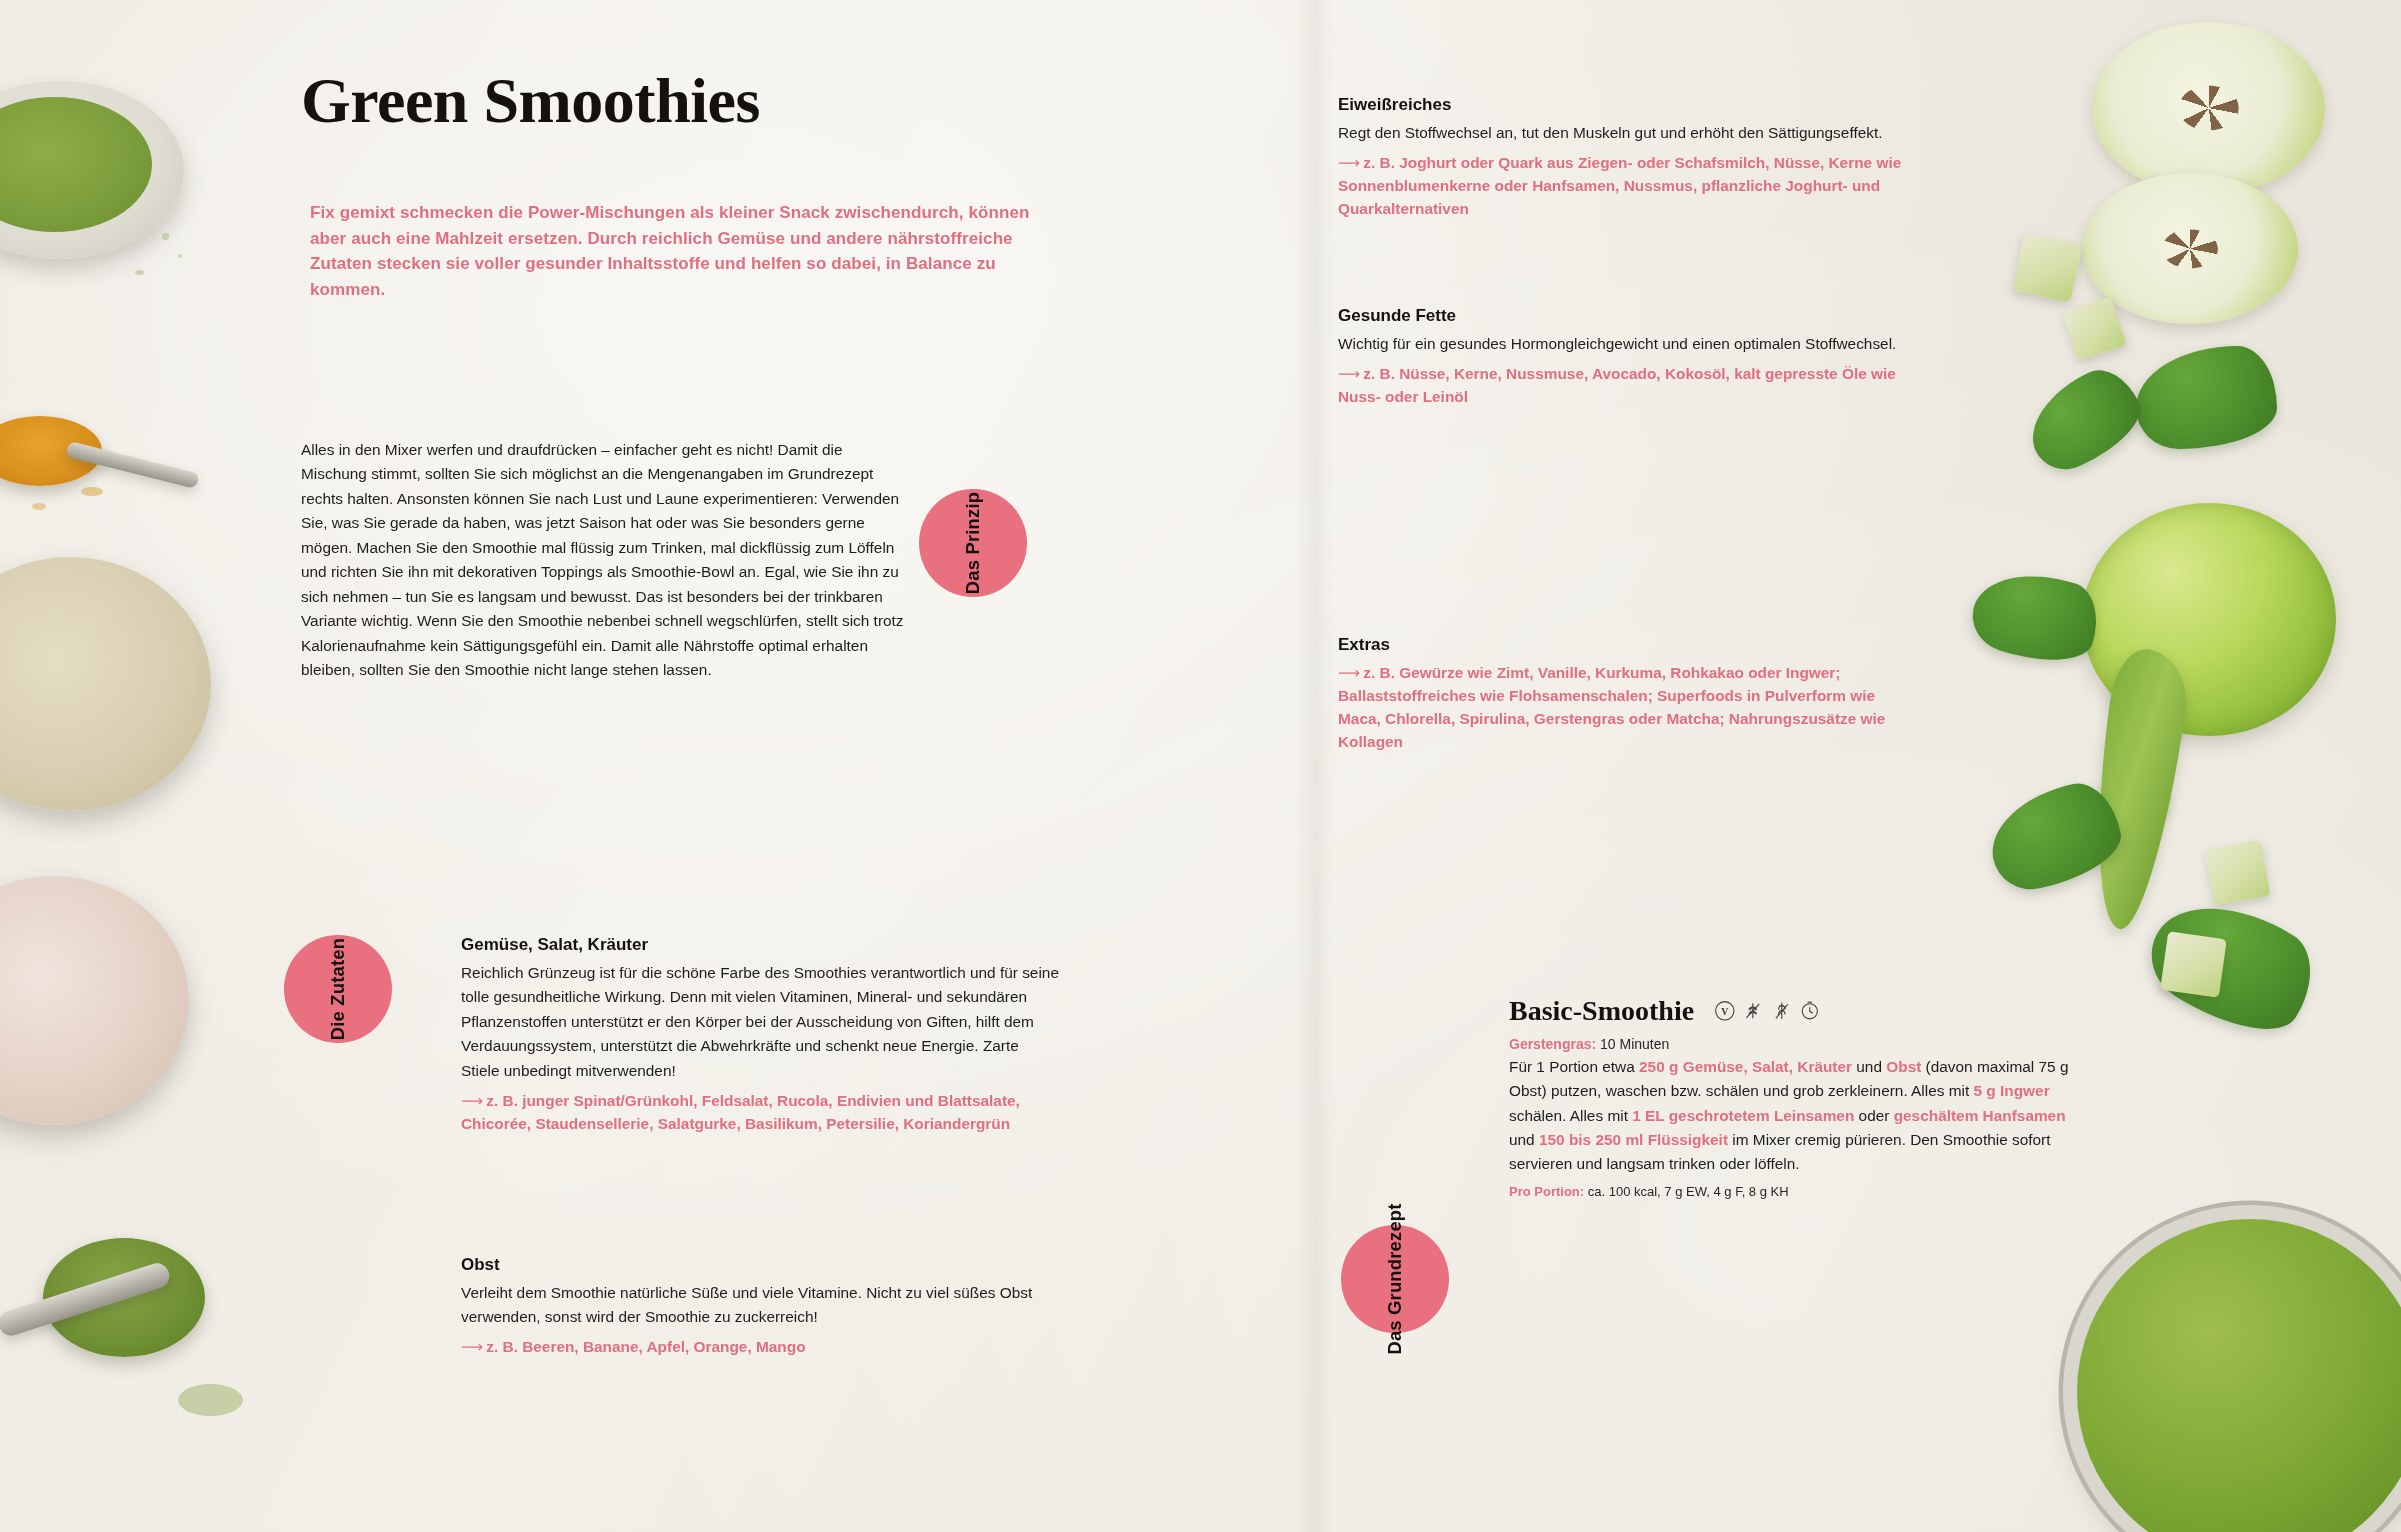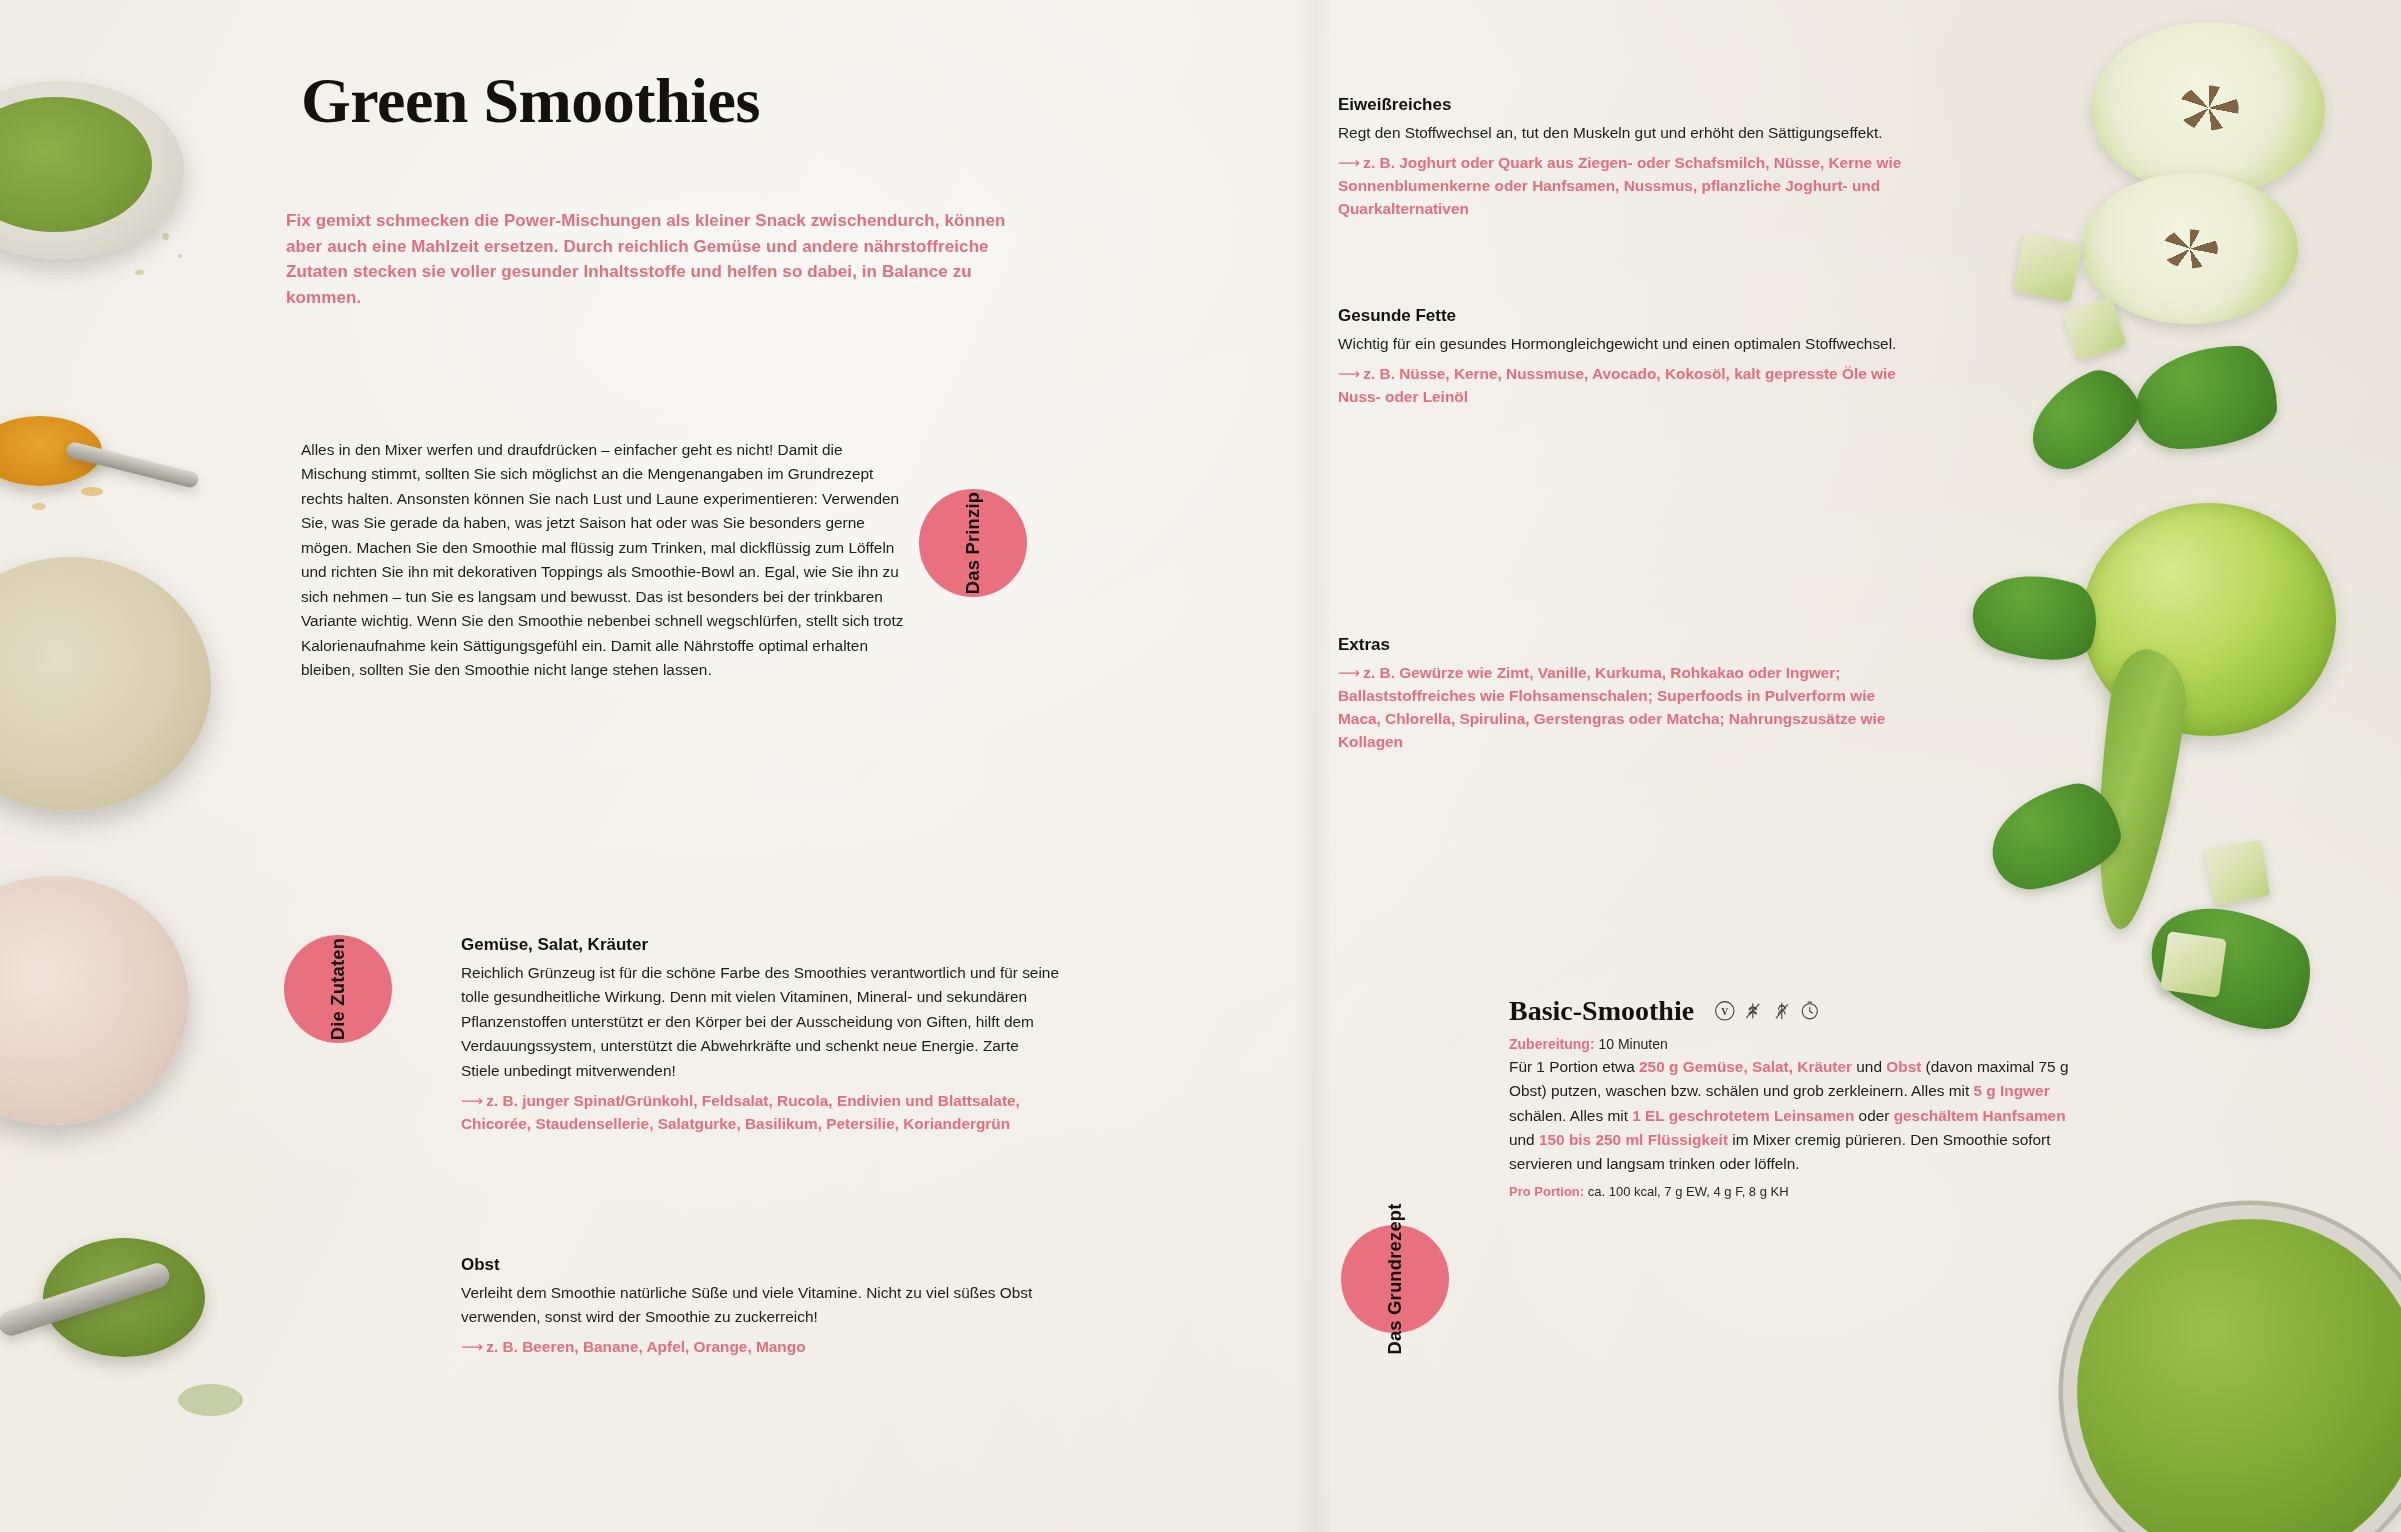--- a/index.html
+++ b/index.html
@@ -303,21 +303,21 @@
     <div class="leaf" style="right:87px;top:908px;width:162px;height:114px;transform:rotate(32deg);"></div>
     <div class="cube" style="right:178px;top:935px;width:59px;height:59px;transform:rotate(8deg);"></div>
     <div class="green-smoothie-bowl"></div>
   </div>
 
   <h1 class="title">Green Smoothies</h1>
   <style>
     h1.title { position: absolute; left: 301px; top: 64px; }
   </style>
 
-  <div class="col intro" style="left:286px; top:200px; width:725px;margin-top:8px;">Fix gemixt schmecken die Power-Mischungen als kleiner Snack zwischendurch, können aber auch eine Mahlzeit ersetzen. Durch reichlich Gemüse und andere nährstoffreiche Zutaten stecken sie voller gesunder Inhaltsstoffe und helfen so dabei, in Balance zu kommen.</div>
+  <div class="col intro" style="left:310px; top:200px; width:725px;">Fix gemixt schmecken die Power-Mischungen als kleiner Snack zwischendurch, können aber auch eine Mahlzeit ersetzen. Durch reichlich Gemüse und andere nährstoffreiche Zutaten stecken sie voller gesunder Inhaltsstoffe und helfen so dabei, in Balance zu kommen.</div>
 
   <div class="tab" style="left:919px; top:489px; width:108px; height:108px;">
     <span>Das Prinzip</span>
   </div>
 
   <div class="col body-text" style="left:301px; top:438px; width:606px;">Alles in den Mixer werfen und draufdrücken – einfacher geht es nicht! Damit die Mischung stimmt, sollten Sie sich möglichst an die Mengenangaben im Grundrezept rechts halten. Ansonsten können Sie nach Lust und Laune experimentieren: Verwenden Sie, was Sie gerade da haben, was jetzt Saison hat oder was Sie besonders gerne mögen. Machen Sie den Smoothie mal flüssig zum Trinken, mal dickflüssig zum Löffeln und richten Sie ihn mit dekorativen Toppings als Smoothie-Bowl an. Egal, wie Sie ihn zu sich nehmen – tun Sie es langsam und bewusst. Das ist besonders bei der trinkbaren Variante wichtig. Wenn Sie den Smoothie nebenbei schnell wegschlürfen, stellt sich trotz Kalorienaufnahme kein Sättigungsgefühl ein. Damit alle Nährstoffe optimal erhalten bleiben, sollten Sie den Smoothie nicht lange stehen lassen.</div>
 
   <div class="tab" style="left:284px; top:935px; width:108px; height:108px;">
     <span>Die Zutaten</span>
   </div>
@@ -393,21 +393,21 @@
 
         <svg width="21.6" height="21.6" viewBox="0 0 40 40">
           <circle cx="20" cy="21" r="14" fill="none" stroke="#3c3a36" stroke-width="2"></circle>
           <path d="M20 14 L20 21 L25 24" stroke="#3c3a36" stroke-width="2" fill="none" stroke-linecap="round"></path>
           <path d="M16 4 L24 4" stroke="#3c3a36" stroke-width="2"></path>
         </svg>
       </span>
     </div>
 
     <div class="prep">
-      <span>Zubereitung:</span>
+      <span>Gerstengras:</span>
       <span class="val">10 Minuten</span>
     </div>
 
     <div class="recipe-body">Für 1 Portion etwa <b>250 g Gemüse, Salat, Kräuter</b> und <b>Obst</b> (davon maximal 75 g Obst) putzen, waschen bzw. schälen und grob zerkleinern. Alles mit <b>5 g Ingwer</b> schälen. Alles mit <b>1 EL geschrotetem Leinsamen</b> oder <b>geschältem Hanfsamen</b> und <b>150 bis 250 ml Flüssigkeit</b> im Mixer cremig pürieren. Den Smoothie sofort servieren und langsam trinken oder löffeln.</div>
 
     <div class="pro-portion">
       <b>Pro Portion:</b>
       <span>ca. 100 kcal, 7 g EW, 4 g F, 8 g KH</span>
     </div>
   </div>

